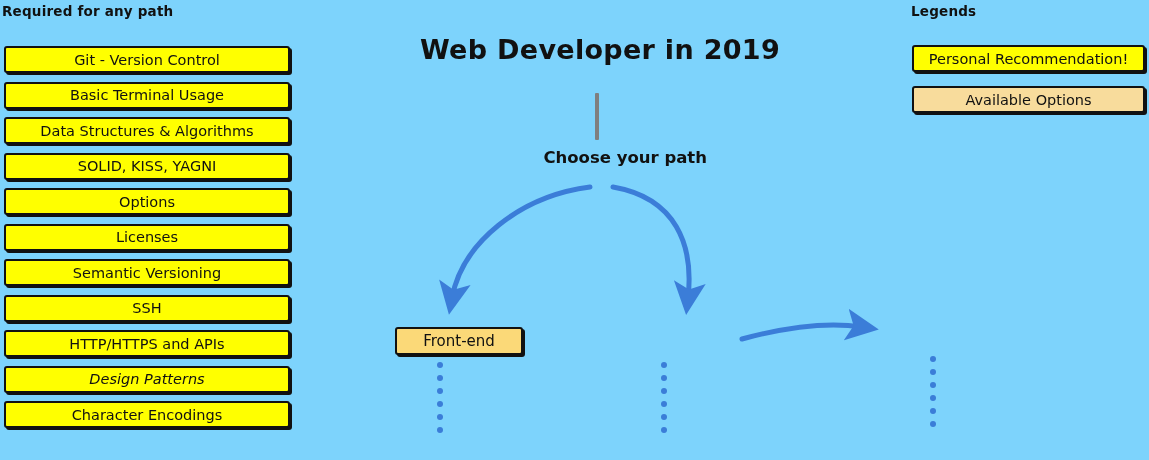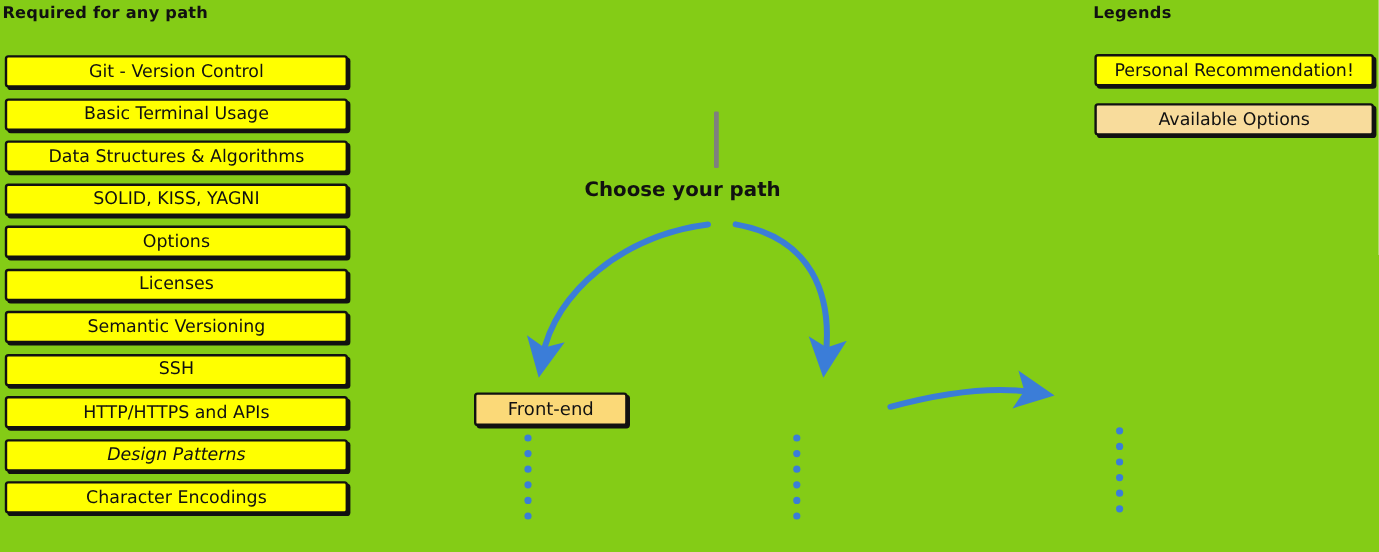--- a/index.html
+++ b/index.html
@@ -4,21 +4,21 @@
 <style>
   html, body {
     margin: 0;
     padding: 0;
     background: #ffffff;
   }
   #canvas {
     position: relative;
     width: 1149px;
     height: 460px;
-    background: #84cc16;
+    background: #7dd3fc;
     overflow: hidden;
     font-family: "DejaVu Sans", "Liberation Sans", sans-serif;
   }
 
   
   .section-heading {
     position: absolute;
     font-size: 13.5px;
     font-weight: bold;
     color: #111111;
@@ -41,21 +41,21 @@
     letter-spacing: 0.3px;
     white-space: nowrap;
   }
 
   
   #choose-label {
     position: absolute;
     left: 487px;
     top: 148px;
     width: 220px;
-    text-align: left;
+    text-align: right;
     font-size: 16.5px;
     font-weight: bold;
     color: #111111;
     white-space: nowrap;
   }
 
   
   #stem {
     position: absolute;
     left: 595px;
@@ -168,20 +168,21 @@
         <span>HTTP/HTTPS and APIs</span>
       </div>
       <div class="hbox yellow req-box" style="top: 365.5px; font-style: italic;">
         <span>Design Patterns</span>
       </div>
       <div class="hbox yellow req-box" style="top: 401px;">
         <span>Character Encodings</span>
       </div>
     </div>
 
+  <div id="main-title">Web Developer in 2019</div>
 
   <div id="stem"></div>
 
   <div id="choose-label">Choose your path</div>
 
   <svg id="arrows" viewBox="0 0 1149 460" xmlns="http://www.w3.org/2000/svg">
     <defs>
       <marker id="ah" markerWidth="7" markerHeight="7" refX="3.2" refY="3.5" orient="auto">
         <path d="M0,0.3 L6.6,3.5 L0,6.7 L1.5,3.5 Z" fill="#3b7dd8"></path>
       </marker>

